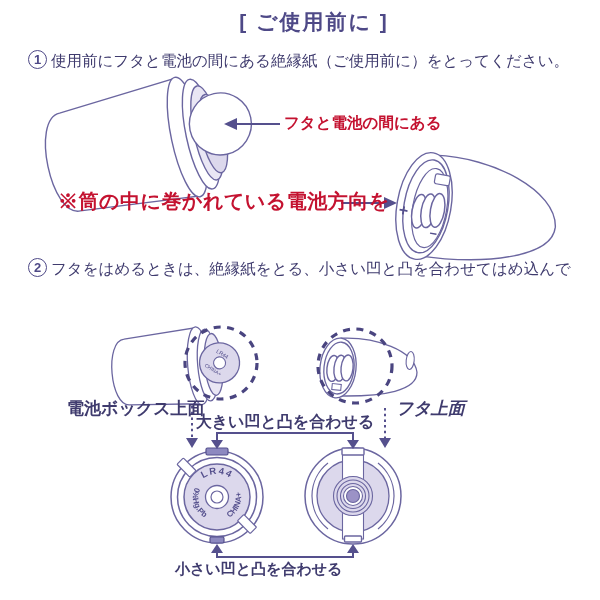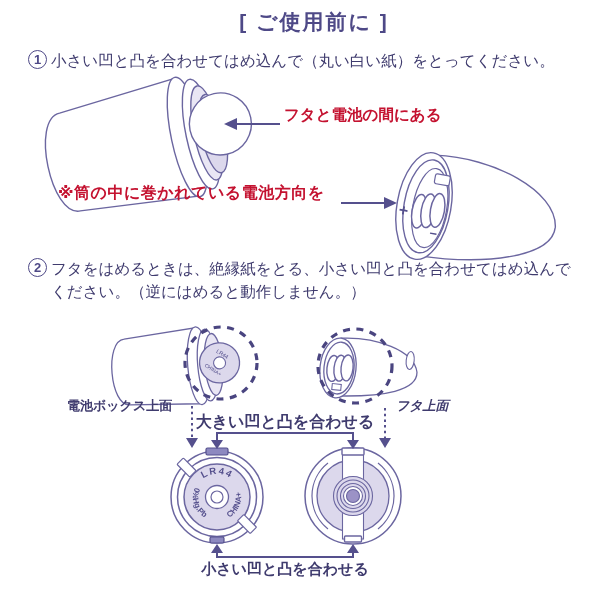--- a/index.html
+++ b/index.html
@@ -5,29 +5,29 @@
   * { margin:0; padding:0; box-sizing:border-box; }
   html,body { width:600px; height:600px; background:#fff; font-family:"Liberation Sans","DejaVu Sans",sans-serif; }
   #page { position:relative; width:600px; height:600px; background:#fff; overflow:hidden; }
   #art { position:absolute; left:0; top:0; }
   .abs { position:absolute; }
   .title { left:0; top:8px; width:600px; text-align:center; font-size:21px; font-weight:bold; color:#4e4987; letter-spacing:2px;padding-left:28px; }
   .step { display:flex; align-items:flex-start; color:#3f3b6e; font-size:15.5px; line-height:23px; }
   .stepnum { flex:0 0 auto; width:19px; height:19px; margin-top:1px; margin-right:4px; border:1.6px solid #4e4987; border-radius:50%; text-align:center; line-height:17px; font-size:13px; font-weight:bold; color:#4e4987; }
   .step1 { left:28px; top:49px; width:560px; }
   .step2 { left:28px; top:257px; width:560px; }
-  .red { color:#c41230; font-weight:bold; }
+  .red { color:#c41230; font-weight:bold;margin-top:8px; }
   .callout { left:284px; top:103px; font-size:15.5px; line-height:24px; }
-  .warning { left:58px; top:181px; font-size:16px; line-height:24px; letter-spacing:0.5px; }
+  .warning { left:58px; top:181px; font-size:20px; line-height:24px; letter-spacing:0.5px;font-family:Liberation Serif, serif; }
   .warning .l2 { padding-left:25px; }
-  .lbl { color:#3f3b6e; font-weight:bold; font-size:13px; white-space:nowrap; }
+  .lbl { color:#3f3b6e; font-weight:bold; font-size:17px; white-space:nowrap; }
   .lbl-bbox { left:67px; top:397px; }
   .lbl-cap { left:396px; top:397px;font-style:italic; }
   .lbl-large { left:175px; top:412px; width:220px; text-align:center; font-size:16px; }
-  .lbl-small { left:175px; top:560px; width:220px; text-align:center; font-size:15px; }
+  .lbl-small { left:175px; top:560px; width:220px; text-align:left; font-size:15px; }
 </style>
 </head>
 <body>
 
 <div id="page">
 
   <svg id="art" width="600" height="600" viewBox="0 0 600 600">
     <defs>
       <path id="p_lr44" d="M 200.7 480.7 A 23 23 0 0 1 233.3 480.7"></path>
       <path id="p_china" d="M 229.4 517.6 A 24 24 0 0 0 240.5 492"></path>
@@ -147,36 +147,35 @@
       <path d="M 217 551 L 217 557 L 353 557 L 353 551" fill="none" stroke="#55508d" stroke-width="2"></path>
       <polygon points="211,553 223,553 217,544" fill="#55508d"></polygon>
       <polygon points="347,553 359,553 353,544" fill="#55508d"></polygon>
     </g>
   </svg>
 
   <div class="abs title">[ ご使用前に ]</div>
 
   <div class="abs step step1">
     <span class="stepnum">1</span>
-    <span>小さい凹と凸を合わせてはめ込んで（丸い白い紙）をとってください。</span>
+    <span>使用前にフタと電池の間にある絶縁紙（ご使用前に）をとってください。</span>
   </div>
 
   <div class="abs red callout">
     <div>フタと電池の間にある</div>
   </div>
 
   <div class="abs red warning">
     <div>※筒の中に巻かれている電池方向を</div>
   </div>
 
   <div class="abs step step2">
     <span class="stepnum">2</span>
     <span>
       <span>フタをはめるときは、絶縁紙をとる、小さい凹と凸を合わせてはめ込んで</span><br>
-      <span>ください。（逆にはめると動作しません。）</span>
     </span>
   </div>
 
   <div class="abs lbl lbl-bbox">電池ボックス上面</div>
   <div class="abs lbl lbl-cap">フタ上面</div>
   <div class="abs lbl lbl-large">大きい凹と凸を合わせる</div>
   <div class="abs lbl lbl-small">小さい凹と凸を合わせる</div>
 
 </div>
 

